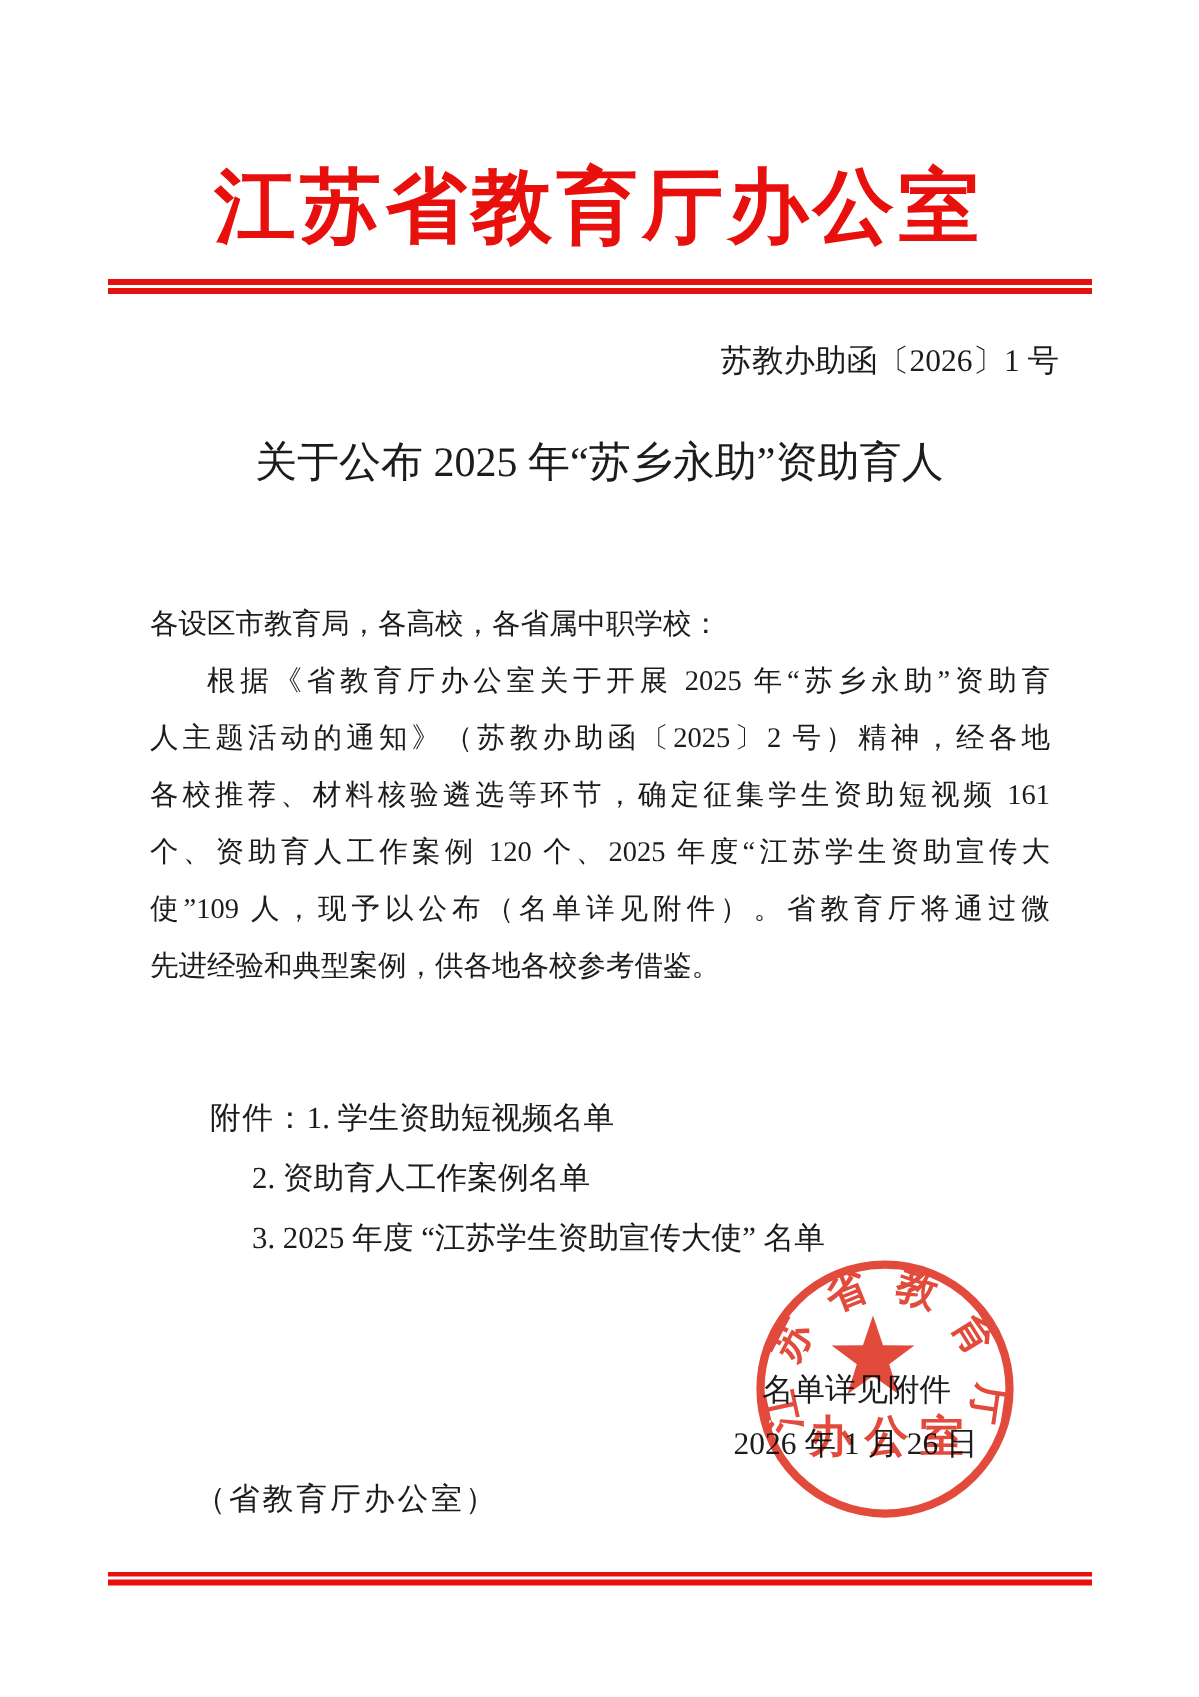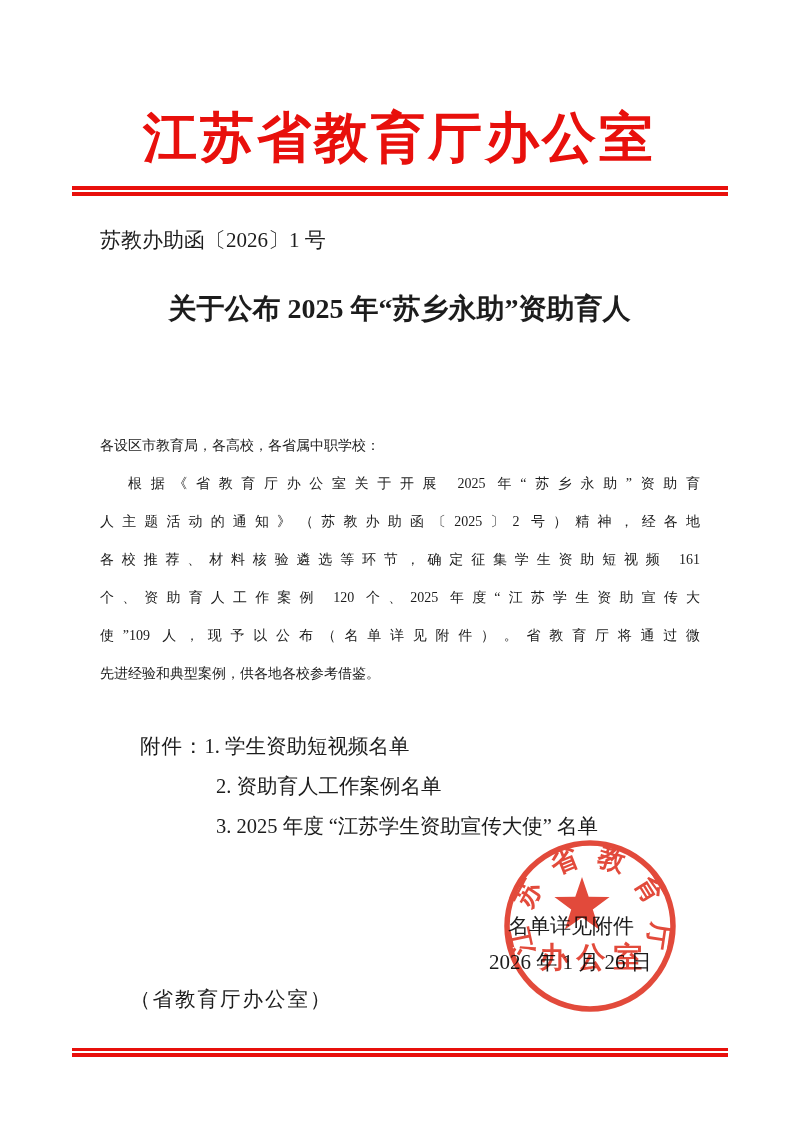--- a/index.html
+++ b/index.html
@@ -35,55 +35,55 @@
   .sep-top .gap   { height: 2px; }
   .sep-top .bar-b { height: 4px; }
   .sep-bottom .bar-a { height: 3px; }
   .sep-bottom .gap   { height: 2px; }
   .sep-bottom .bar-b { height: 4px; }
 
   .doc-number {
     position: absolute;
     top: 226px; left: 100px;
     width: 606px;
+    text-align: right;
     font-size: 21px;
     white-space: nowrap;
   }
 
   .doc-title {
     position: absolute;
     top: 290px; left: 0;
     width: 100%;
     text-align: center;
     font-size: 28px;
-    font-weight: bold;
+    font-weight: normal;
     line-height: 38px;
   }
 
   .body-text {
     position: absolute;
     top: 398px; left: 100px;
     width: 600px;
-    font-size: 14px;
+    font-size: 19px;
     line-height: 38px;
-    margin-top: 29px;
   }
   .jline { text-align: justify; text-align-last: justify; }
   .jline-first { text-indent: 2em; }
-  .jline-last { text-align: center; text-align-last: left; font-family: Liberation Mono, monospace; }
+  .jline-last { text-align: center; text-align-last: left; }
 
   .attachments {
     position: absolute;
     top: 726px; left: 100px;
     width: 600px;
     font-size: 20.5px;
     line-height: 40px;
   }
   .attach-row-first { margin-left: 40px; }
-  .attach-row { margin-left: 116px; }
+  .attach-row { margin-left: 68px; }
   .attach-label { letter-spacing: 1px; }
 
   .signature {
     position: absolute;
     top: 912px; left: 508px;
     font-size: 21px;
     white-space: nowrap;
   }
   .sign-date {
     position: absolute;

